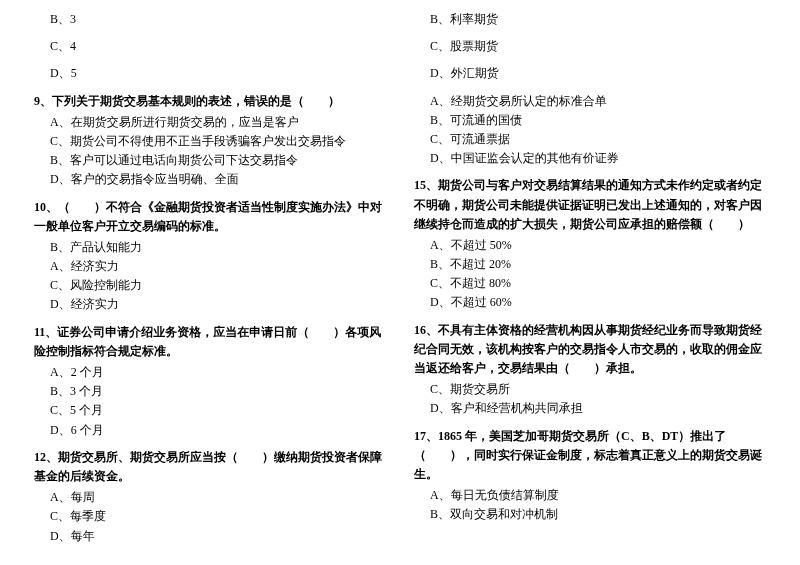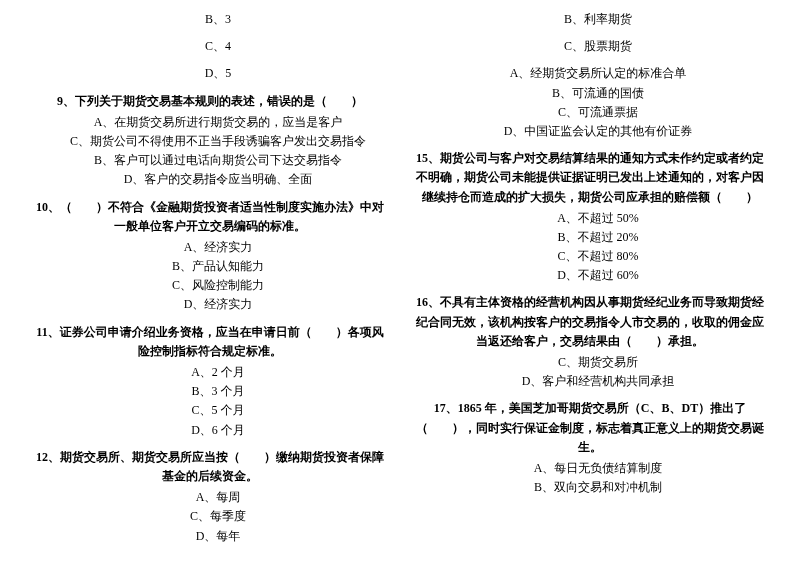--- a/index.html
+++ b/index.html
@@ -16,21 +16,20 @@
       min-height: 565px;
       padding: 10px 30px 20px 30px;
     }
     .page-content {
       display: grid;
       grid-template-columns: 1fr 1fr;
       gap: 0 20px;
     }
     .question-block {
       margin-bottom: 8px;
-      text-align: center;
     }
     .question-text {
       line-height: 1.6;
       text-indent: 0;
       margin-bottom: 2px;
       font-weight: bold;
     }
     .option {
       line-height: 1.6;
       padding-left: 16px;
@@ -58,22 +57,22 @@
     <div class="question-block">
       <div class="question-text">9、下列关于期货交易基本规则的表述，错误的是（　　）</div>
       <div class="option">A、在期货交易所进行期货交易的，应当是客户</div>
       <div class="option">C、期货公司不得使用不正当手段诱骗客户发出交易指令</div>
       <div class="option">B、客户可以通过电话向期货公司下达交易指令</div>
       <div class="option">D、客户的交易指令应当明确、全面</div>
     </div>
 
     <div class="question-block">
       <div class="question-text">10、（　　）不符合《金融期货投资者适当性制度实施办法》中对一般单位客户开立交易编码的标准。</div>
+      <div class="option">B、产品认知能力</div>
       <div class="option">A、经济实力</div>
-      <div class="option">B、产品认知能力</div>
       <div class="option">C、风险控制能力</div>
       <div class="option">D、经济实力</div>
     </div>
 
     <div class="question-block">
       <div class="question-text">11、证券公司申请介绍业务资格，应当在申请日前（　　）各项风险控制指标符合规定标准。</div>
       <div class="option">A、2 个月</div>
       <div class="option">B、3 个月</div>
       <div class="option">C、5 个月</div>
       <div class="option">D、6 个月</div>
@@ -88,20 +87,23 @@
 
   </div>
 
   <div class="col">
 
     <div class="question-block">
       <div class="option">B、利率期货</div>
     </div>
     <div class="question-block">
       <div class="option">C、股票期货</div>
+    </div>
+    <div class="question-block">
+      <div class="option">D、外汇期货</div>
     </div>
 
     <div class="question-block">
       <div class="option">A、经期货交易所认定的标准合单</div>
       <div class="option">B、可流通的国债</div>
       <div class="option">C、可流通票据</div>
       <div class="option">D、中国证监会认定的其他有价证券</div>
     </div>
 
     <div class="question-block">

